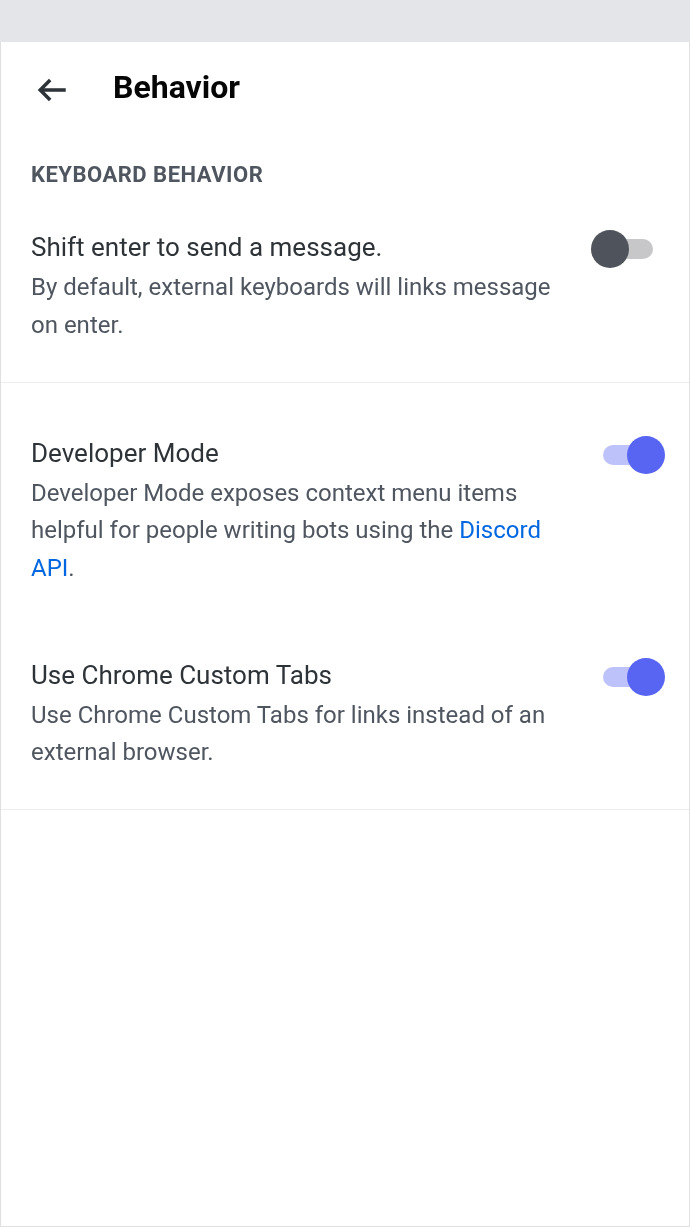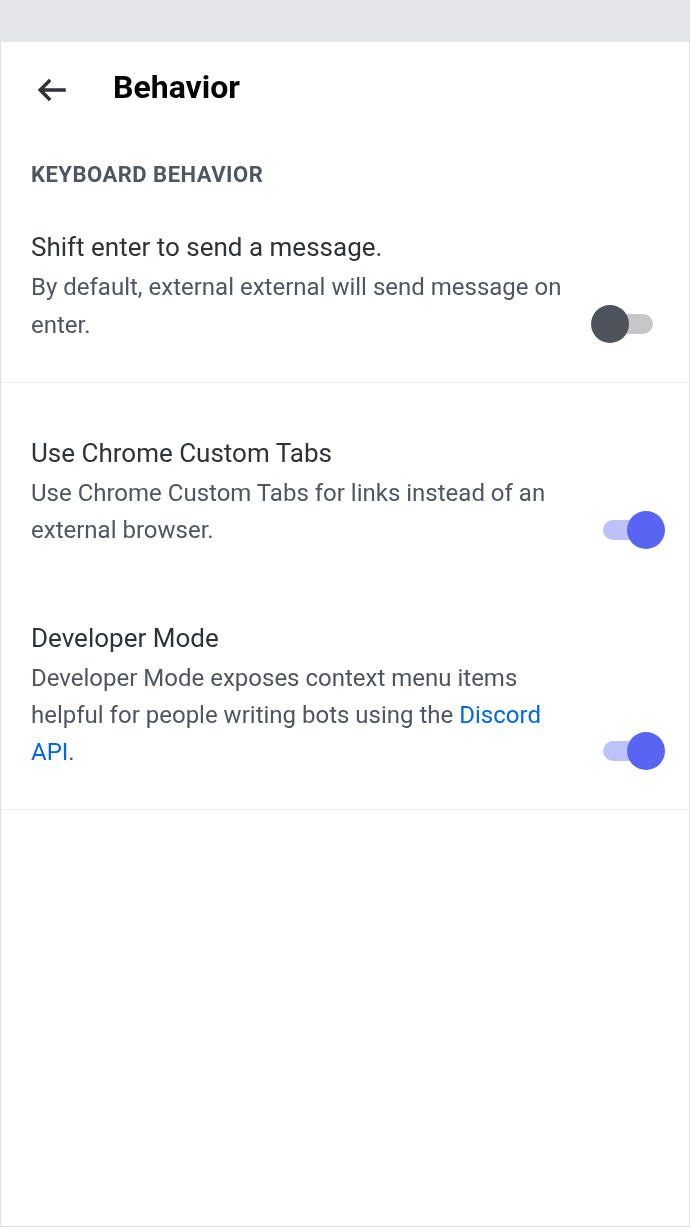--- a/index.html
+++ b/index.html
@@ -67,21 +67,21 @@
     .section-header {
       padding: 20px 14px 10px 30px;
       font-size: 22px;
       font-weight: 700;
       color: #4f5660;
       letter-spacing: 0.5px;
       text-transform: uppercase;
     }
     .setting-row {
       display: flex;
-      align-items: flex-end;
+      align-items: flex-start;
       padding: 32px 30px 38px 30px;
     }
     .setting-text {
       flex: 1;
       padding-right: 20px;
     }
     .setting-title {
       font-size: 26px;
       color: #2e3338;
       line-height: 1.4;
@@ -157,49 +157,49 @@
     <div class="header-text">
       <div class="header-title">Behavior</div>
     </div>
   </div>
 
   <div class="section-header">KEYBOARD BEHAVIOR</div>
 
   <div class="setting-row">
     <div class="setting-text">
       <div class="setting-title">Shift enter to send a message.</div>
-      <div class="setting-description">By default, external external will send message on enter.</div>
+      <div class="setting-description">By default, external keyboards will links message on enter.</div>
     </div>
     <div class="toggle off">
       <div class="toggle-track"></div>
       <div class="toggle-thumb"></div>
     </div>
   </div>
 
   <div class="divider"></div>
   <div class="section-gap"></div>
 
+
+  <div class="setting-row">
+    <div class="setting-text">
+      <div class="setting-title">Developer Mode</div>
+      <div class="setting-description"><span>Developer Mode exposes context menu items helpful for people writing bots using the </span><span class="link">Discord API</span><span>.</span></div>
+    </div>
+    <div class="toggle on">
+      <div class="toggle-track"></div>
+      <div class="toggle-thumb"></div>
+    </div>
+  </div>
 
   <div class="setting-row">
     <div class="setting-text">
       <div class="setting-title">Use Chrome Custom Tabs</div>
       <div class="setting-description">Use Chrome Custom Tabs for links instead of an external browser.</div>
     </div>
     <div class="toggle on">
       <div class="toggle-track"></div>
       <div class="toggle-thumb"></div>
     </div>
   </div>
 
-  <div class="setting-row">
-    <div class="setting-text">
-      <div class="setting-title">Developer Mode</div>
-      <div class="setting-description"><span>Developer Mode exposes context menu items helpful for people writing bots using the </span><span class="link">Discord API</span><span>.</span></div>
-    </div>
-    <div class="toggle on">
-      <div class="toggle-track"></div>
-      <div class="toggle-thumb"></div>
-    </div>
-  </div>
-
   <div class="divider"></div>
 
 </div>
 
 </body></html>

